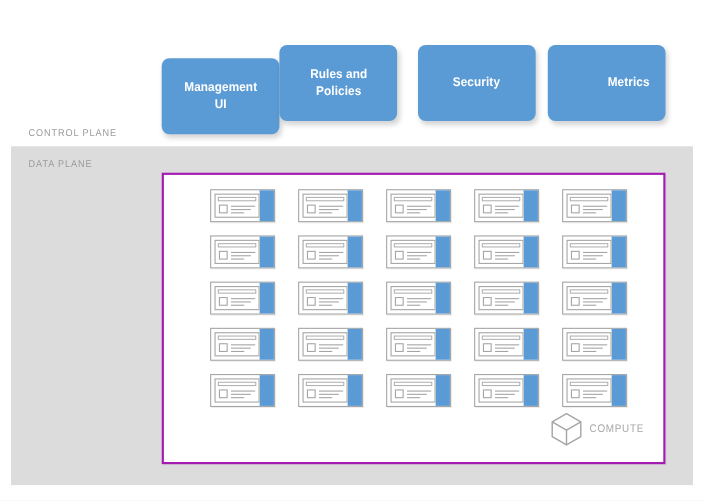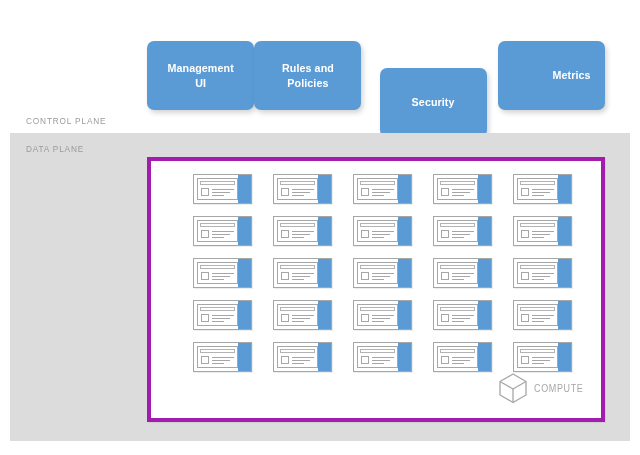--- a/index.html
+++ b/index.html
@@ -62,23 +62,23 @@
     width: 107px;
     height: 69px;
     background: #5b9bd5;
     border-radius: 7px;
     box-shadow: 2px 3px 5px rgba(0,0,0,0.17);
     display: flex;
     align-items: center;
     justify-content: center;
     box-sizing: border-box;
   }
-  .service-card:nth-child(1) { left: 0px; }
+  .service-card:nth-child(1) { left: 0px; margin-top: 12px; }
   .service-card:nth-child(2) { left: 107px; }
-  .service-card:nth-child(3) { left: 233px; margin-top: 27px; }
+  .service-card:nth-child(3) { left: 233px; }
   .service-card:nth-child(4) { left: 351px; padding-left: 39px; }
 
   .service-label {
     color: #ffffff;
     font-family: "Liberation Sans", sans-serif;
     font-size: 11.5px;
     font-weight: bold;
     line-height: 15px;
     text-align: center;
     white-space: pre-line;
@@ -97,21 +97,21 @@
   }
 
   
   .compute-panel {
     position: absolute;
     left: 147px;
     top: 157px;
     width: 458px;
     height: 265px;
     background: #ffffff;
-    border: 4px solid #a21caf;
+    border: 2px solid #a21caf;
     box-sizing: border-box;
     box-shadow: 1px 1px 0 rgba(0,0,0,0.05);
   }
 
   
   .node-grid {
     position: absolute;
     left: 42px;
     top: 13px;
     width: 380px;

